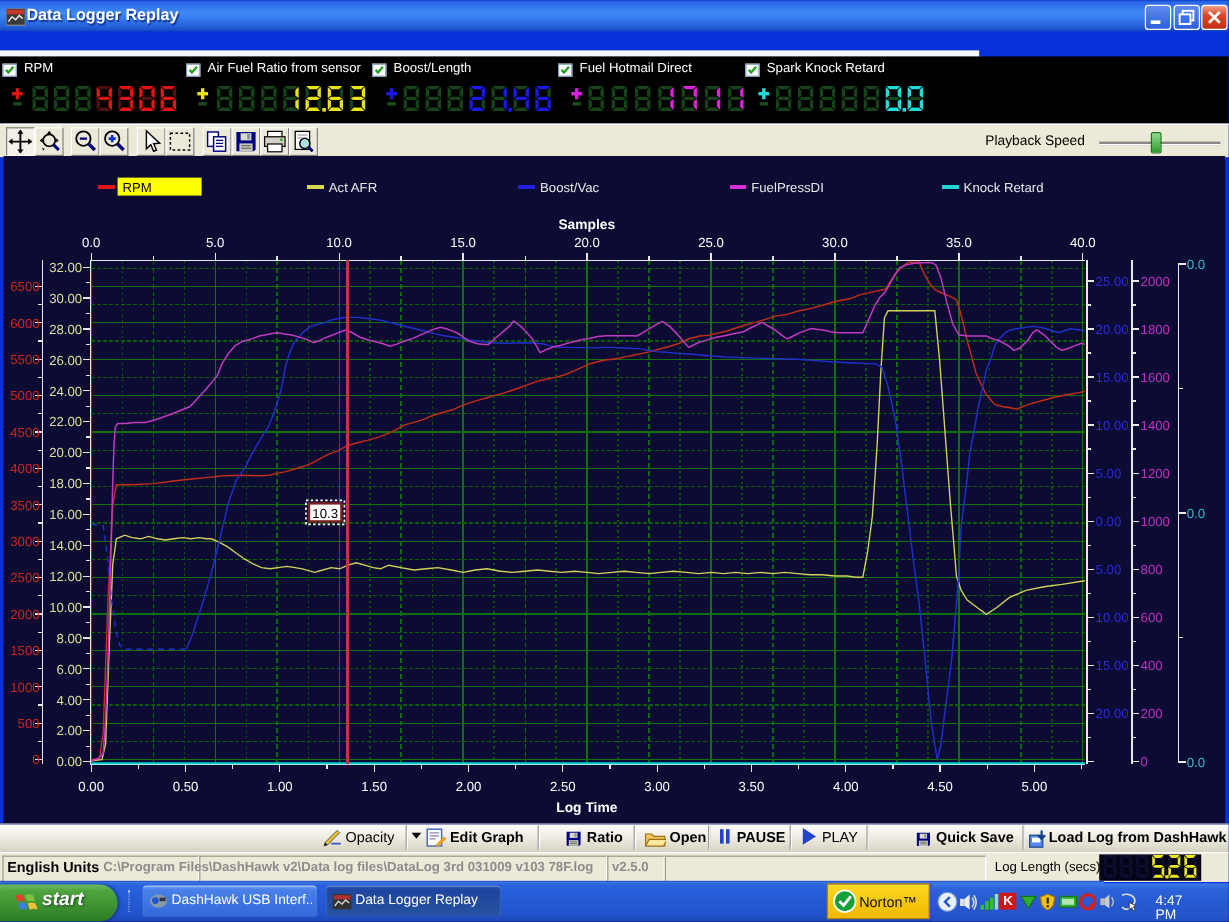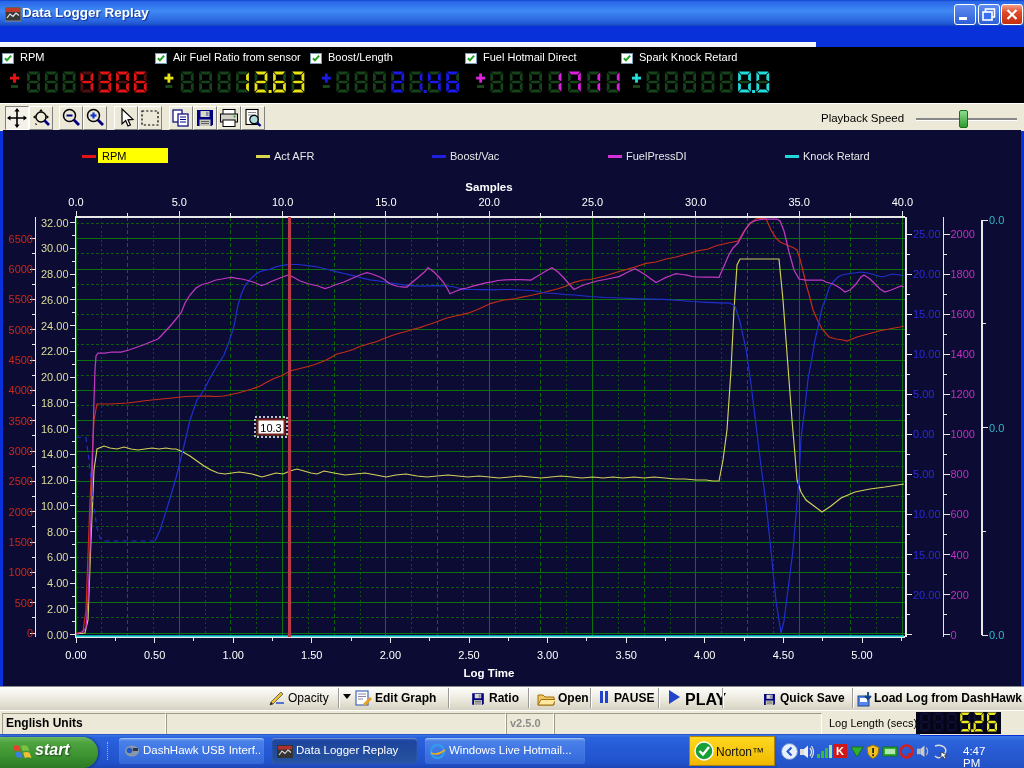--- a/index.html
+++ b/index.html
@@ -727,21 +727,21 @@
     <path d="M1 13 L1 3 L6 3 L8 5 L17 5 L17 13 Z" fill="#f0c860" stroke="#a07010" stroke-width="1"></path>
     <path d="M1 13 L4 7.5 L19 7.5 L16 13 Z" fill="#ffe8a0" stroke="#a07010" stroke-width="1"></path>
   </svg>
 <div style="position:absolute;left:558px;top:691px;font-size:12px;font-weight:bold;color:#000;white-space:nowrap">Open</div>
 <div style="position:absolute;left:590px;top:688px;width:1px;height:20px;background:#9a9a9a;border-right:1px solid #fff"></div>
 <div style="position:absolute;left:600px;top:691px;width:3px;height:12px;background:#2244cc"></div>
 <div style="position:absolute;left:605px;top:691px;width:3px;height:12px;background:#2244cc"></div>
 <div style="position:absolute;left:614px;top:691px;font-size:12px;font-weight:bold;color:#000;white-space:nowrap">PAUSE</div>
 <div style="position:absolute;left:658px;top:688px;width:1px;height:20px;background:#9a9a9a;border-right:1px solid #fff"></div>
 <div style="position:absolute;left:669px;top:690px;width:0;height:0;border-top:7px solid transparent;border-bottom:7px solid transparent;border-left:11px solid #2244cc"></div>
-<div style="position:absolute;left:685px;top:691px;font-size:16px;font-weight:bold;color:#000;white-space:nowrap">PLAY</div>
+<div style="position:absolute;left:685px;top:691px;font-size:12px;font-weight:normal;color:#000;white-space:nowrap">PLAY</div>
 <div style="position:absolute;left:722px;top:688px;width:1px;height:20px;background:#9a9a9a;border-right:1px solid #fff"></div>
 <svg width="15" height="15" viewBox="0 0 22 22" style="position:absolute;left:762px;top:692px">
     <path d="M3 3 h16 v14.5 l-1.5 1.5 h-14.5 Z" fill="#000080"></path>
     <rect x="6.5" y="4" width="9" height="6" fill="#d8d8c8"></rect>
     <rect x="12" y="4.8" width="2.4" height="4.2" fill="#8888aa"></rect>
     <rect x="5.5" y="12.5" width="11" height="6.5" fill="#c8c8b8"></rect>
     <path d="M7 14.5 h8 M7 16.5 h8" stroke="#555" stroke-width="0.9"></path>
   </svg>
 <div style="position:absolute;left:780px;top:691px;font-size:12px;font-weight:bold;color:#000;white-space:nowrap">Quick Save</div>
 <div style="position:absolute;left:852px;top:688px;width:1px;height:20px;background:#9a9a9a;border-right:1px solid #fff"></div>
@@ -750,20 +750,21 @@
     <rect x="3" y="7" width="7" height="4" fill="#fff"></rect>
     <path d="M11 1 L11 8 M8 5 L11 8 L14 5" stroke="#104080" stroke-width="1.8" fill="none"></path>
   </svg>
 <div style="position:absolute;left:874px;top:691px;font-size:12px;font-weight:bold;color:#000;white-space:nowrap">Load Log from DashHawk</div>
 <div style="position:absolute;left:0px;top:710px;width:1024px;height:24px;background:#ece9d8;border-top:1px solid #fff">
 <div style="position:absolute;left:2px;top:2px;width:162px;height:20px;border:1px solid;border-color:#9d9a87 #fff #fff #9d9a87"></div>
 <div style="position:absolute;left:166px;top:2px;width:338px;height:20px;border:1px solid;border-color:#9d9a87 #fff #fff #9d9a87"></div>
 <div style="position:absolute;left:506px;top:2px;width:46px;height:20px;border:1px solid;border-color:#9d9a87 #fff #fff #9d9a87"></div>
 <div style="position:absolute;left:554px;top:2px;width:266px;height:20px;border:1px solid;border-color:#9d9a87 #fff #fff #9d9a87"></div>
 <div style="position:absolute;left:6px;top:5px;font-size:12px;font-weight:bold;color:#000">English Units</div>
+<div style="position:absolute;left:86px;top:6px;font-size:11px;font-weight:bold;color:#8c8c8c;white-space:nowrap">C:\Program Files\DashHawk v2\Data log files\DataLog 3rd 031009 v103 78F.log</div>
 <div style="position:absolute;left:510px;top:6px;font-size:11px;font-weight:bold;color:#8c8c8c">v2.5.0</div>
 <div style="position:absolute;left:829px;top:6px;font-size:11px;color:#000">Log Length (secs)</div>
 <div style="position:absolute;left:916px;top:1px;width:85px;height:22px;background:#050518"></div>
 </div>
 <svg width="1024" height="768" viewBox="0 0 1024 768" style="position:absolute;left:0;top:0;pointer-events:none">
     <polygon points="920.4,712.5 929.6,712.5 927.5,715.1 922.5,715.1" fill="#0e0e33"></polygon>
     <polygon points="930.0,713.1 930.0,721.6 927.8,720.0 927.8,715.6" fill="#0e0e33"></polygon>
     <polygon points="930.0,722.4 930.0,730.9 927.8,728.4 927.8,724.0" fill="#0e0e33"></polygon>
     <polygon points="920.4,731.5 929.6,731.5 927.5,728.9 922.5,728.9" fill="#0e0e33"></polygon>
     <polygon points="920.0,722.4 922.2,724.0 922.2,728.4 920.0,730.9" fill="#0e0e33"></polygon>
@@ -826,27 +827,20 @@
       <div style="position:absolute;left:24px;top:6px;font-size:11.5px;color:#fff;white-space:nowrap;overflow:hidden;width:117px">DashHawk USB Interf...</div>
     </div>
 <div style="position:absolute;left:272px;top:4px;width:145px;height:26px;background:linear-gradient(#2a55b8,#1e459e 14%,#24509e 80%,#2a55aa);border-radius:3px;box-shadow:inset 0 1px 1px rgba(255,255,255,.35)">
       <svg width="16" height="13" viewBox="0 0 16 13" style="position:absolute;left:5px;top:7px">
         <rect width="16" height="13" fill="#333"></rect>
         <rect x="1" y="1" width="14" height="3.5" fill="#b03030"></rect>
         <path d="M2 10 L5 6 L8 8.5 L11 5 L14 7.5" stroke="#ddd" stroke-width="1.1" fill="none"></path>
       </svg>
       <div style="position:absolute;left:24px;top:6px;font-size:11.5px;color:#fff;white-space:nowrap;overflow:hidden;width:117px">Data Logger Replay</div>
     </div>
-<div style="position:absolute;left:425px;top:4px;width:160px;height:26px;background:linear-gradient(#79a5f2,#4a80e8 12%,#3a70e0 70%,#3568d6);border-radius:3px;box-shadow:inset 0 1px 1px rgba(255,255,255,.35)">
-      <svg width="17" height="17" viewBox="0 0 17 17" style="position:absolute;left:4px;top:5px">
-        <circle cx="8.5" cy="8.5" r="6.5" fill="none" stroke="#3399ee" stroke-width="2.4"></circle>
-        <path d="M2 10 Q8 13 16 7" stroke="#e8b020" stroke-width="1.6" fill="none"></path>
-      </svg>
-      <div style="position:absolute;left:24px;top:6px;font-size:11.5px;color:#fff;white-space:nowrap;overflow:hidden;width:132px">Windows Live Hotmail...</div>
-    </div>
 <div style="position:absolute;left:689px;top:2px;width:86px;height:30px;background:linear-gradient(#ffd820,#f0b800);border:1px solid #b08000;box-sizing:border-box">
       <svg width="20" height="20" viewBox="0 0 20 20" style="position:absolute;left:4px;top:4px">
         <circle cx="10" cy="10" r="9" fill="#18a038" stroke="#fff" stroke-width="1.4"></circle>
         <path d="M5.5 10 L9 13.5 L15 6" stroke="#fff" stroke-width="2.4" fill="none"></path>
       </svg>
       <div style="position:absolute;left:26px;top:8px;font-size:12px;font-weight:normal;color:#111">Norton™</div>
     </div>
 <div style="position:absolute;left:777px;top:2px;width:247px;height:32px;background:linear-gradient(#3a78e8,#2c63da 15%,#2658d0 60%,#2251c4)"></div>
 <svg width="17" height="17" viewBox="0 0 17 17" style="position:absolute;left:781px;top:9px">
       <circle cx="8.5" cy="8.5" r="8" fill="#e8f0ff" stroke="#6688cc"></circle>

